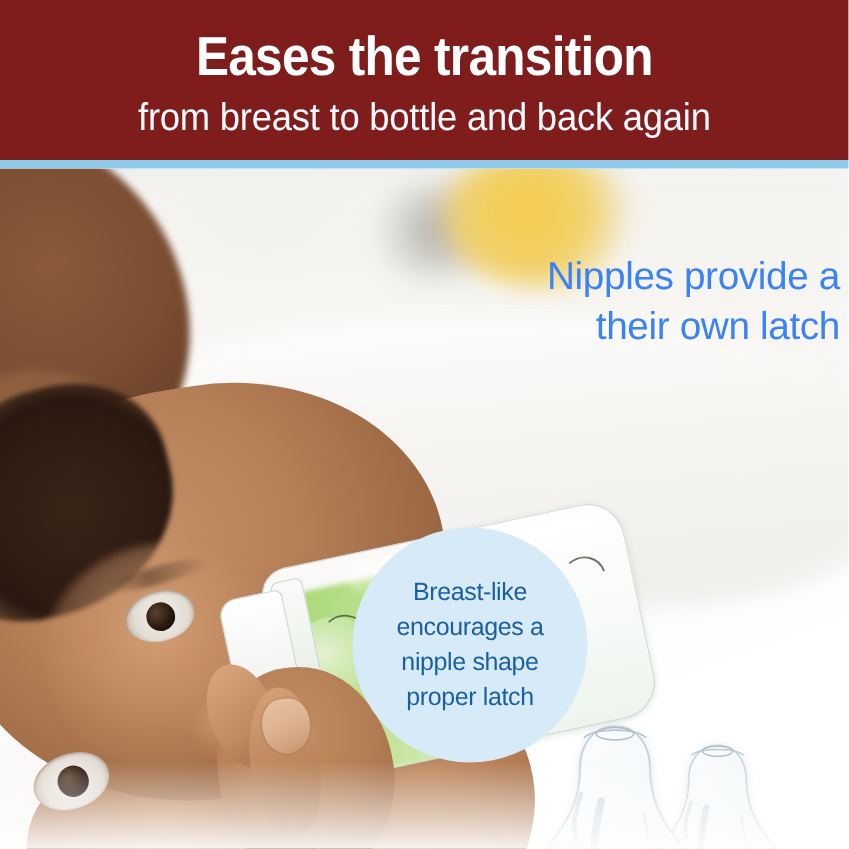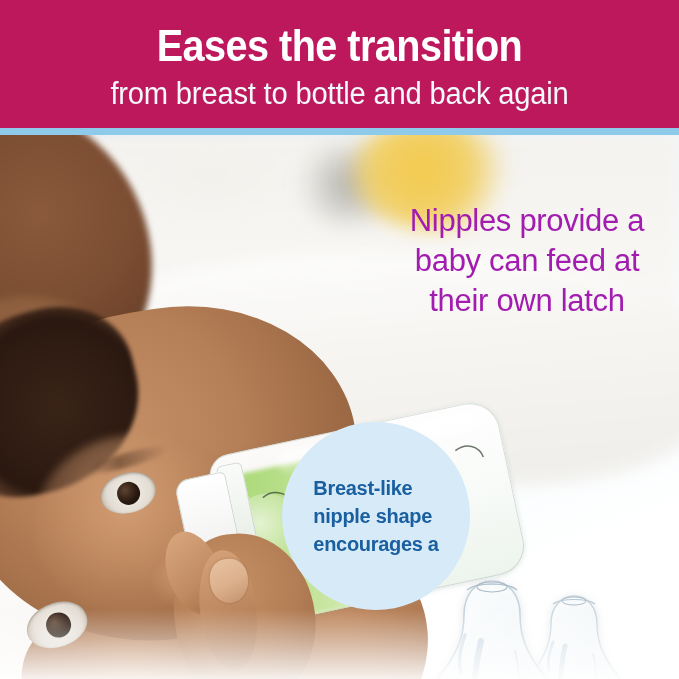--- a/index.html
+++ b/index.html
@@ -17,21 +17,21 @@
     overflow: hidden;
     background: #ffffff;
   }
 
   
   .header-band {
     position: absolute;
     left: 0; top: 0;
     width: 679px;
     height: 128px;
-    background: #be185d;
+    background: #7f1d1d;
     overflow: hidden;
   }
   .header-title {
     position: absolute;
     left: 0; top: 22px;
     width: 679px;
     text-align: center;
     color: #ffffff;
     font-family: "Liberation Sans", sans-serif;
     font-weight: bold;
@@ -360,45 +360,46 @@
     border-radius: 14px;
     background: linear-gradient(180deg, rgba(255,255,255,0.92) 0%, rgba(255,255,255,0) 100%);
     filter: blur(3px);
   }
 
   
   .right-copy {
     position: absolute;
     left: 382px; top: 66px;
     width: 290px;
-    text-align: center;
-    color: #a21caf;
+    text-align: right;
+    color: #3b82f6;
     font-family: "Liberation Sans", sans-serif;
     font-weight: 300;
     font-size: 31px;
     line-height: 40px;
     letter-spacing: -0.3px;
   }
   .right-copy .ln { display: block; white-space: nowrap; }
 
   
   .callout-circle {
     position: absolute;
     left: 282px; top: 287px;
     width: 188px; height: 188px;
     border-radius: 50%;
     background: #d6eaf7;
     display: flex;
     align-items: center;
     justify-content: center;
   }
   .callout-text {
+    text-align: center;
     color: #1a5fa0;
     font-family: "Liberation Sans", sans-serif;
-    font-weight: bold;
+    font-weight: normal;
     font-size: 20px;
     line-height: 28px;
     letter-spacing: -0.3px;
   }
   .callout-text .ln { display: block; white-space: nowrap; }
 
   
   .nipple {
     position: absolute;
     filter: drop-shadow(0 2px 4px rgba(150,165,175,0.30));
@@ -558,27 +559,27 @@
       <path d="M130 76 C135 96, 135 116, 130 130" fill="none" stroke="#d8e3ea" stroke-width="2.2" stroke-linecap="round"></path>
       <text x="109" y="162" font-family="'Liberation Sans', sans-serif" font-size="32" fill="#cad6dd" text-anchor="middle">1</text>
       <g fill="none" stroke="#d2dee6" stroke-width="2.4">
         <path d="M44 182 q17 -10 34 0"></path>
         <path d="M124 182 q17 -10 34 0"></path>
       </g>
     </svg>
 
     <div class="right-copy">
       <span class="ln">Nipples provide a</span>
-      <span class="ln">baby can feed at</span>
       <span class="ln">their own latch</span>
     </div>
 
     <div class="callout-circle">
       <div class="callout-text">
         <span class="ln">Breast-like</span>
+        <span class="ln">encourages a</span>
         <span class="ln">nipple shape</span>
-        <span class="ln">encourages a</span>
+        <span class="ln">proper latch</span>
       </div>
     </div>
 
     <div class="bottom-fade"></div>
   </div>
 </div>
 
 </body></html>

